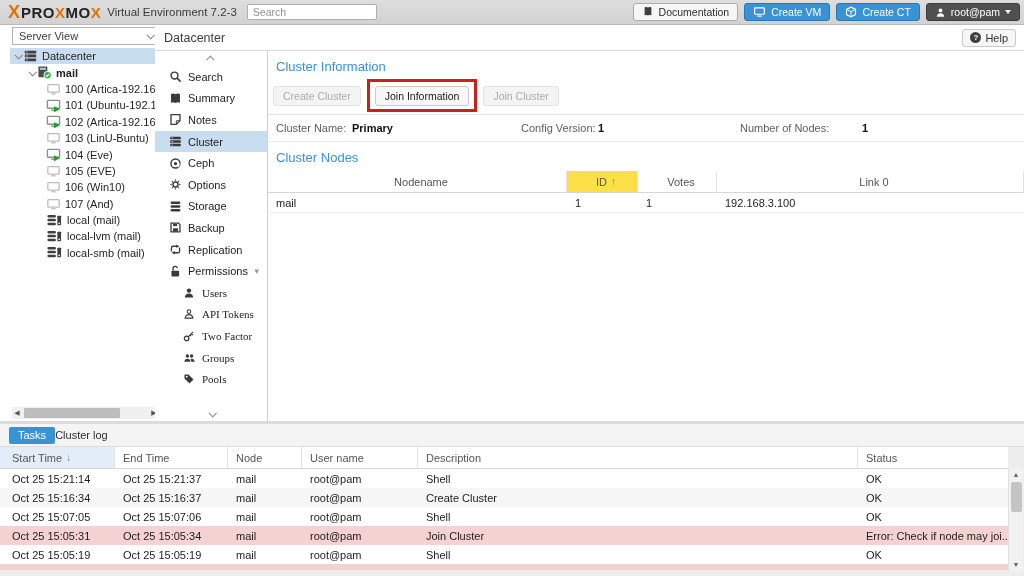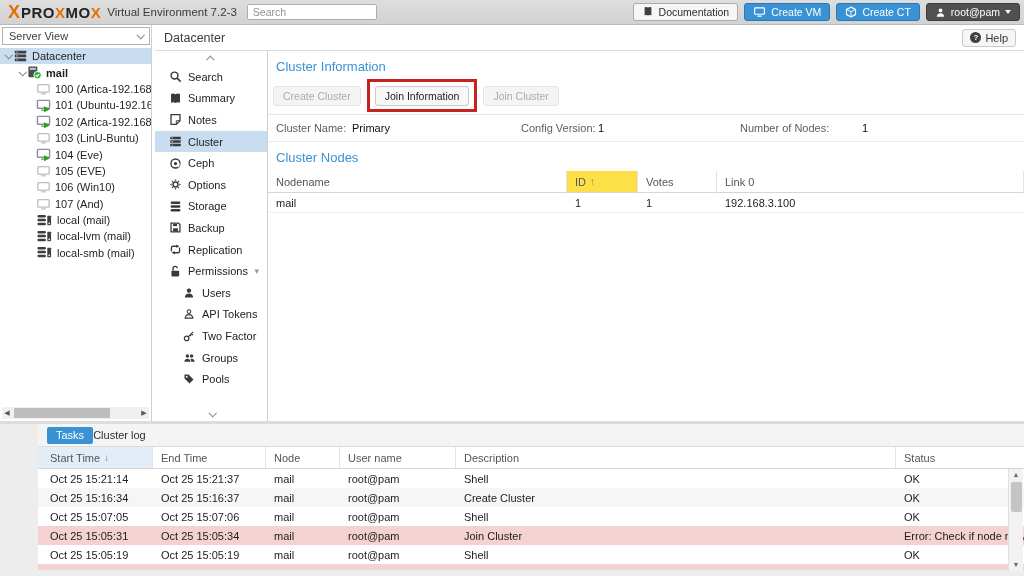--- a/index.html
+++ b/index.html
@@ -21,21 +21,21 @@
   .tb-right { margin-left:auto; display:flex; align-items:center; gap:6px; }
   .tb-btn { height:18px; display:inline-flex; align-items:center; gap:5px; padding:0 8px;
     font-size:10.5px; border-radius:3px; cursor:pointer; white-space:nowrap; }
   .tb-btn.light { background:#f6f6f6; border:1px solid #ababab; color:#2e2e2e; }
   .tb-btn.blue  { background:#3892d4; border:1px solid #2b77ae; color:#fff; }
   .tb-btn.dark  { background:#505050; border:1px solid #3c3c3c; color:#fff; }
   .caret-down { width:0; height:0; border-left:3.5px solid transparent; border-right:3.5px solid transparent;
     border-top:4px solid currentColor; display:inline-block; }
 
   
-  #sidebar { position:absolute; left:0; top:25px; width:152px; height:396px; background:#fff;
+  #sidebar { position:absolute; left:10px; top:25px; width:152px; height:396px; background:#fff;
     border-right:1px solid #cfcfcf; overflow:hidden; }
   #view-select { position:absolute; left:2px; top:2px; width:148px; height:18px; border:1px solid #b3b3b3;
     background:#fff; font-size:11px; color:#3d3d3d; display:flex; align-items:center; padding:0 6px; }
   #view-select .chev { margin-left:auto; }
   .chev { width:6px; height:6px; border-right:1.4px solid #8a8a8a; border-bottom:1.4px solid #8a8a8a; display:inline-block; }
   .chev.down { transform:rotate(45deg) translateY(-1px); }
   .chev.up { transform:rotate(-135deg) translateY(-1px); }
   #tree { position:absolute; left:0; top:23px; width:152px; }
   .trow { height:16.4px; display:flex; align-items:center; font-size:11px; color:#1f1f1f;
     white-space:nowrap; overflow:hidden; cursor:pointer; }
@@ -61,51 +61,51 @@
     font-weight:bold; display:flex; align-items:center; justify-content:center; }
 
   
   #navpanel { position:absolute; left:155px; top:51px; width:113px; height:370px; background:#fff;
     border-right:1px solid #cfcfcf; overflow:hidden; }
   .nav-scrollhint { height:15px; display:flex; align-items:center; justify-content:center; }
   .nitem { height:21.6px; display:flex; align-items:center; font-size:11px; color:#222; cursor:pointer;
     white-space:nowrap; }
   .nitem .nicon { flex:0 0 14px; margin-right:6px; color:#3a3a3a; display:flex; justify-content:center; }
   .nitem.parent { padding-left:13px; }
-  .nitem.child  { padding-left:27px; }
+  .nitem.child  { padding-left:27px;font-family:Liberation Serif, serif; }
   .nitem.selected { background:#c8ddf0; }
   .nitem .expander { margin-left:auto; margin-right:8px; color:#9a9a9a; font-size:9px; }
   #nav-bottom-hint { position:absolute; bottom:4px; left:0; width:113px; display:flex; justify-content:center; }
 
   
   #content { position:absolute; left:268px; top:51px; width:756px; height:370px; background:#fff; }
   .sect-head { font-size:13px; color:#3892d4; padding:8px 0 6px 8px; }
   #toolbar { display:flex; align-items:center; gap:14px; padding:6px 0 8px 5px; border-bottom:1px solid #e7e7e7; }
   .pbtn { height:20px; font-size:10.5px; padding:0 9px; border-radius:3px; display:inline-flex; align-items:center; }
   .pbtn.disabled { background:#f4f4f4; border:1px solid #e3e3e3; color:#ababab; }
   .pbtn.normal { background:#f7f7f7; border:1px solid #c9c9c9; color:#222; cursor:pointer; position:relative; }
   #annotation { position:absolute; left:-9px; right:-9px; top:-8px; bottom:-7px;
     border:3px solid #c9211e; pointer-events:none; }
   #info-row { position:relative; height:27px; border-bottom:1px solid #ececec; font-size:11px; }
   #info-row .lbl { position:absolute; top:7px; color:#5d5d5d; }
-  #info-row .val { position:absolute; top:7px; color:#111; font-weight:normal; }
+  #info-row .val { position:absolute; top:7px; color:#111; font-weight:bold; }
   .nodes-grid { display:grid; grid-template-columns:299px 71px 79px 1fr; }
   .nodes-grid .hc { height:22px; display:flex; align-items:center; font-size:11px; color:#555;
-    padding-left:8px; border-right:1px solid #e3e3e3; border-bottom:1px solid #d6d6d6; background:#fff; cursor:pointer; }
+    padding-left:8px; border-right:1px solid #e3e3e3; border-bottom:1px solid #d6d6d6; background:#fff; cursor:pointer;justify-content:center; }
   .nodes-grid .hc.sorted { background:#fde047; }
   .nodes-grid .hc:last-child { border-right:none; }
   .nodes-grid .dc { height:20px; display:flex; align-items:center; font-size:11px; color:#1d1d1d;
     padding-left:8px; border-bottom:1px solid #efefef; }
   .sort-arrow { margin-left:4px; color:#777; font-size:10px; }
 
   
   #splitter { position:absolute; left:0; top:421px; width:1024px; height:3px; background:#dcdcdc; cursor:row-resize; }
 
   
-  #tasks { position:absolute; left:0; top:424px; width:1024px; height:152px; background:#ededed; overflow:hidden;padding-left:38px; }
+  #tasks { position:absolute; left:0; top:424px; width:1024px; height:152px; background:#ededed; overflow:hidden; }
   #task-tabs { height:23px; background:#f4f4f4; border-bottom:1px solid #dcdcdc; display:flex; align-items:center; }
   #tab-tasks { margin-left:9px; height:17px; background:#3892d4; color:#fff; font-size:11px;
     border-radius:2px; display:inline-flex; align-items:center; padding:0 9px; cursor:pointer; }
   #tab-clusterlog { font-size:11px; color:#2e2e2e; cursor:pointer; }
   .tasks-grid { display:grid; grid-template-columns:115px 113px 74px 116px 440px 1fr; width:1008px; background:#fff; }
   .tasks-grid .hc { height:22px; display:flex; align-items:center; font-size:11px; color:#555;
     padding-left:8px; border-right:1px solid #e3e3e3; border-bottom:1px solid #d6d6d6; background:#fff; cursor:pointer; }
   .tasks-grid .hc.first { padding-left:12px; }
   .tasks-grid .hc.sorted { background:#e2edf8; }
   .tasks-grid .hc:last-child { border-right:none; }

